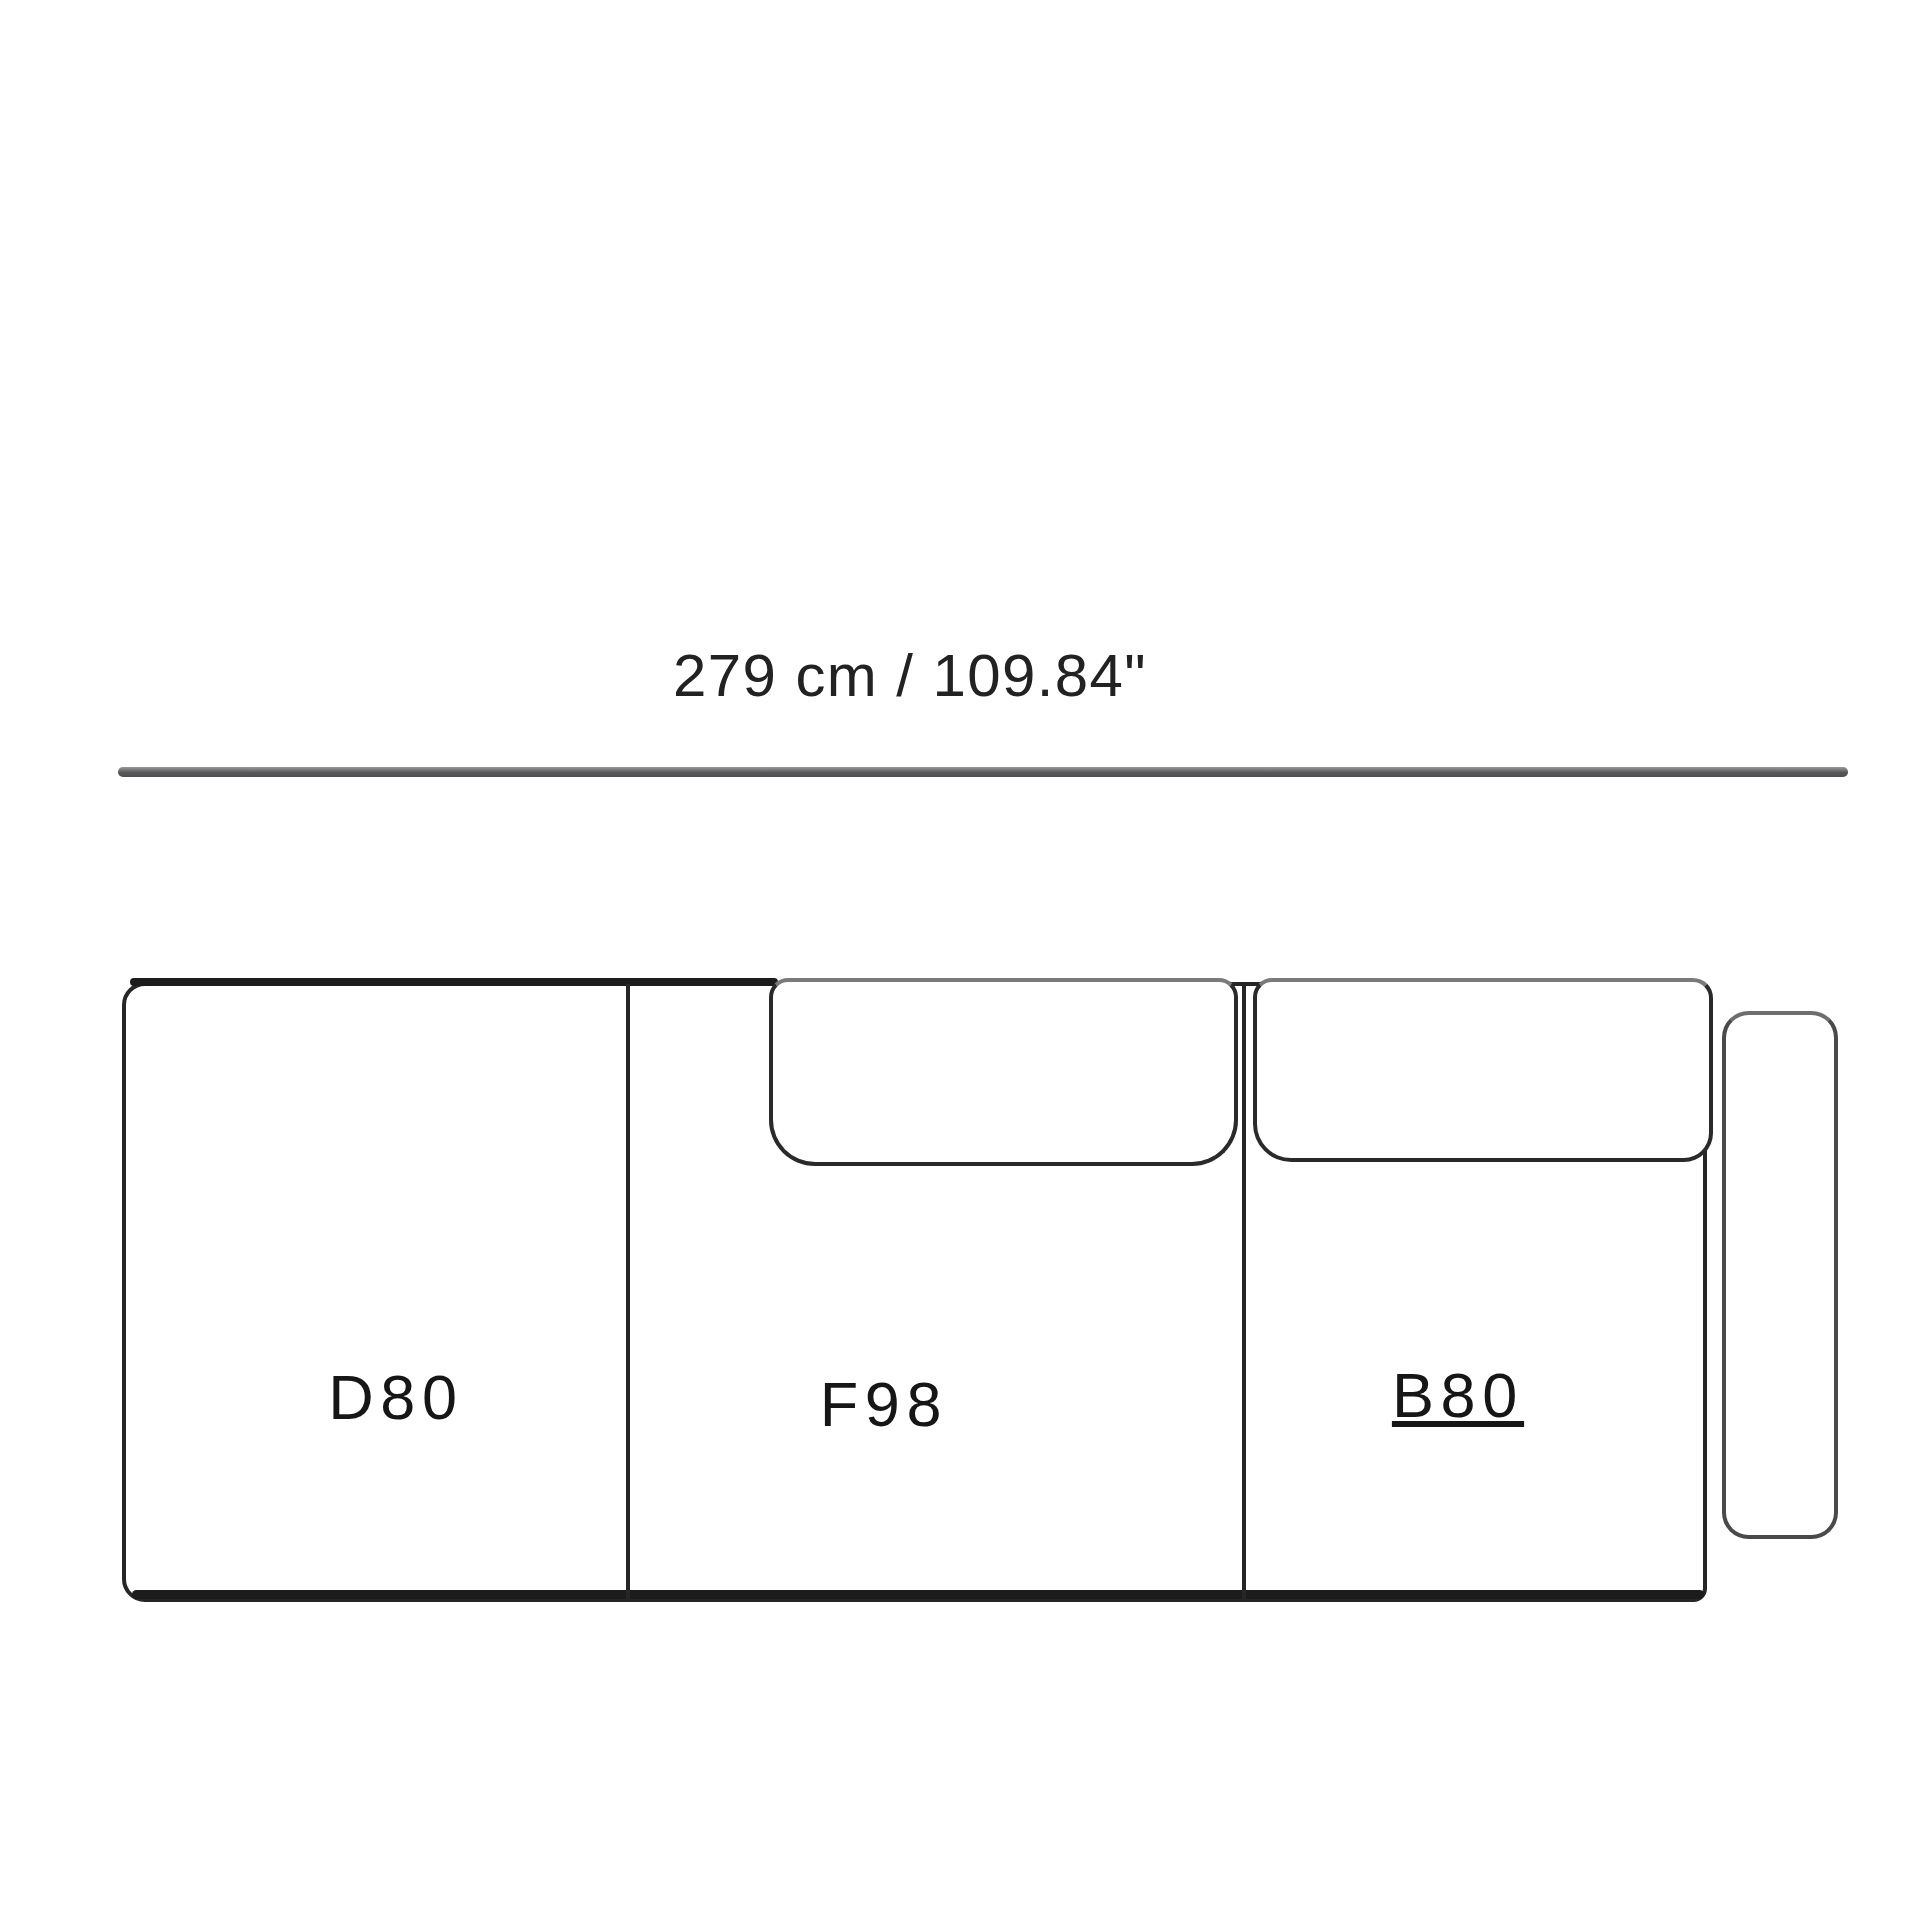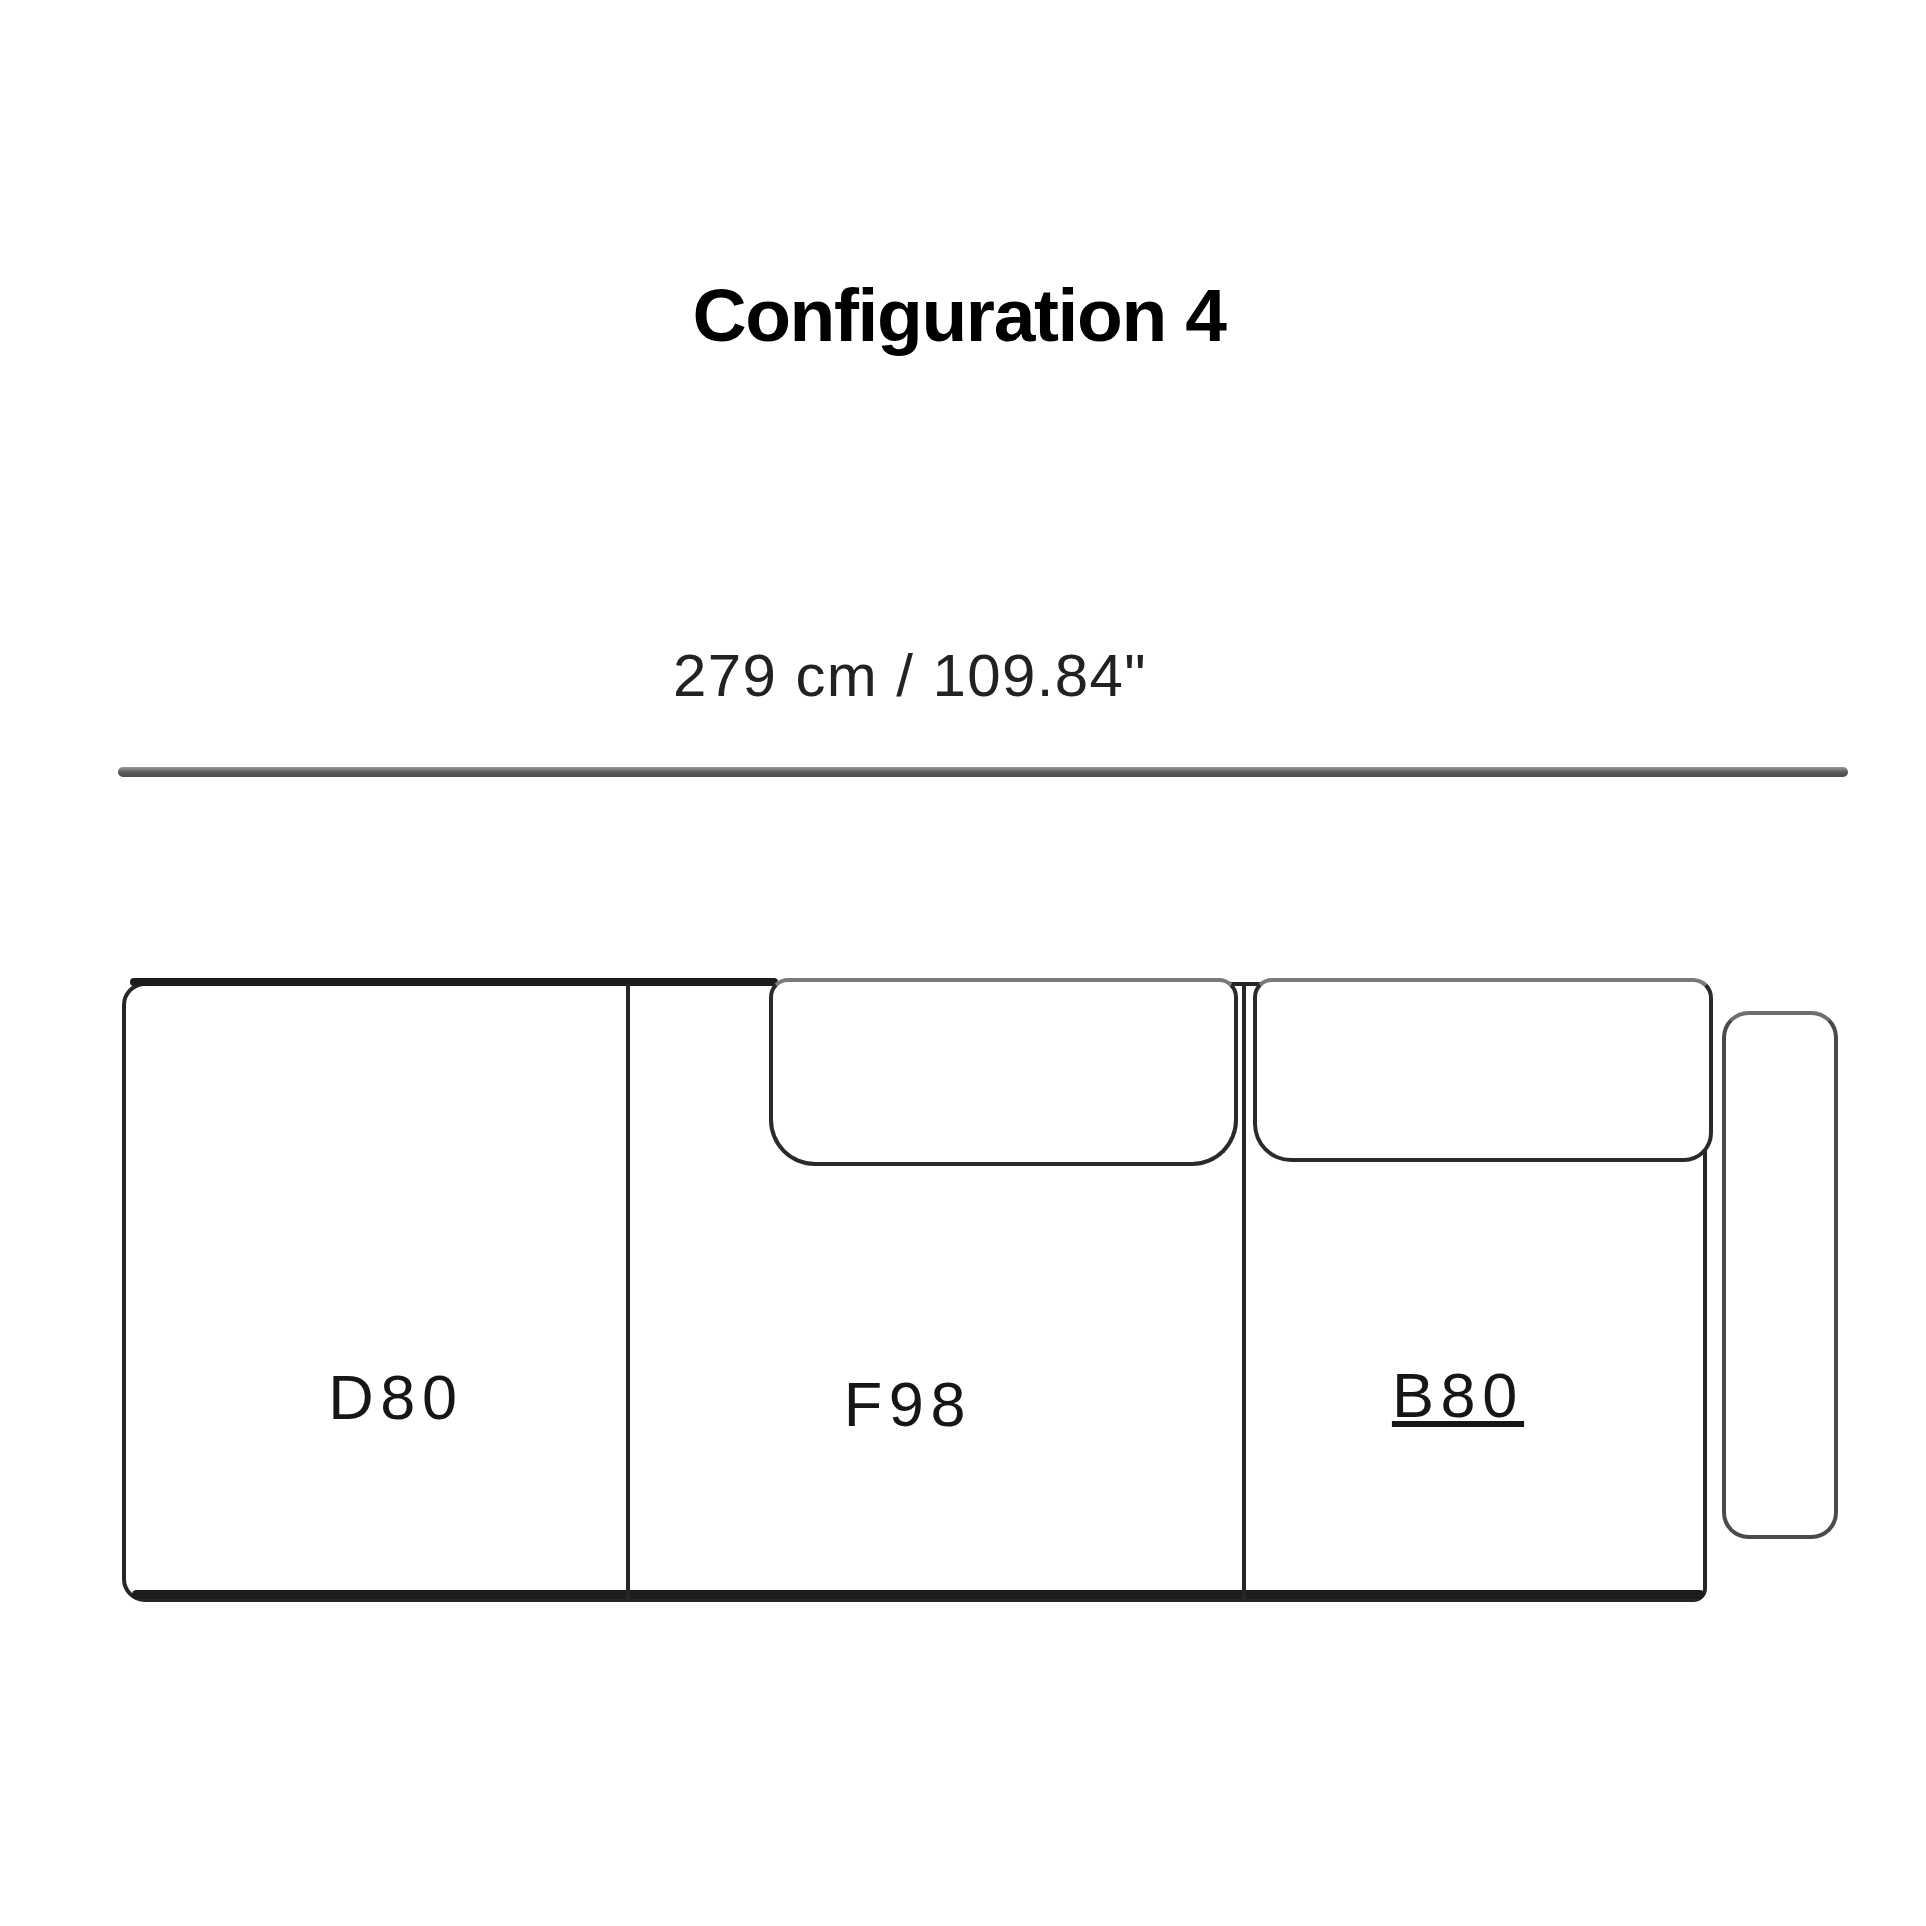--- a/index.html
+++ b/index.html
@@ -104,29 +104,28 @@
   .module-label{
     position:absolute;
     transform:translate(-50%,-50%);
     font-size:63px;
     letter-spacing:6.7px;
     color:#161616;
     white-space:nowrap;
     filter:blur(0.2px);
   }
   .module-label.l-d80{left:396px; top:1397px;}
-  .module-label.l-f98{left:908px; top:1404px;}
+  .module-label.l-f98{left:884px; top:1404px;}
   .module-label.l-b80{left:1458px; top:1395px;text-decoration:underline;}
 </style>
 </head>
 <body>
 
 <div class="canvas">
 
-  <div class="title">Configuration 4</div>
 
   <div class="dim-label">279 cm / 109.84"</div>
 
   <div class="dim-line"></div>
 
   <div class="sofa">
 
     <div class="sofa-outline"></div>
 
     <div class="back-edge"></div>

